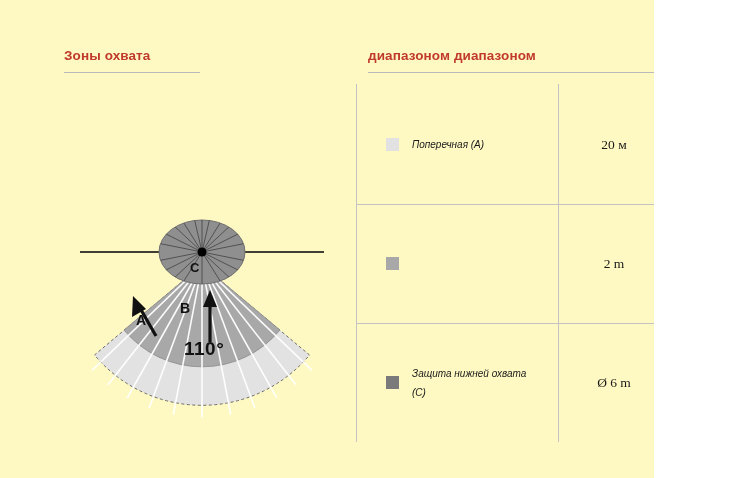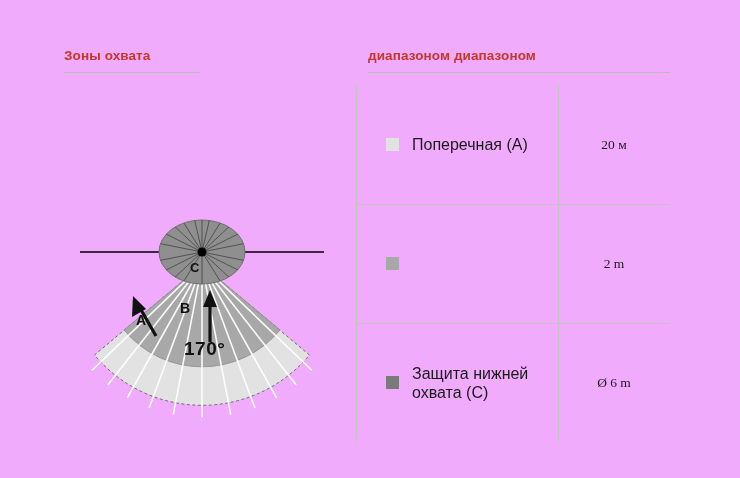--- a/index.html
+++ b/index.html
@@ -5,23 +5,23 @@
   html, body {
     margin: 0;
     padding: 0;
     background: #ffffff;
   }
   body {
     font-family: "Liberation Sans", sans-serif;
   }
   .page {
     position: relative;
-    width: 740px;
+    width: 654px;
     height: 478px;
-    background: #f0abfc;
+    background: #fef9c3;
     overflow: hidden;
   }
 
   
   .heading {
     position: absolute;
     font-size: 13.5px;
     font-weight: bold;
     color: #c0392b;
     letter-spacing: 0.1px;
@@ -78,24 +78,25 @@
   .row.r3 { top: 239px; }
 
   .swatch {
     width: 13px;
     height: 13px;
     flex: 0 0 auto;
     margin-left: 30px;
     margin-right: 13px;
   }
   .rowlabel {
-    font-size: 16px;
+    font-size: 10px;
     color: #1a1a1a;
     line-height: 19px;
     width: 130px;
+    font-style: italic;
   }
   .rowvalue {
     position: absolute;
     left: 202px;
     width: 112px;
     text-align: center;
     font-size: 13.5px;
     color: #1a1a1a;
     font-family: Liberation Serif, serif;
   }
@@ -228,16 +229,16 @@
 
       <g stroke="#111111" stroke-width="3.2" fill="#111111">
         <line x1="68" y1="118" x2="84" y2="146"></line>
         <polygon points="61,106 60,127 74,119" stroke="none"></polygon>
       </g>
     </svg>
 
     <div class="dlabel lbl-c">C</div>
     <div class="dlabel lbl-a">A</div>
     <div class="dlabel lbl-b">B</div>
-    <div class="dlabel lbl-angle">170°</div>
+    <div class="dlabel lbl-angle">110°</div>
   </div>
 
 </div>
 
 </body></html>

